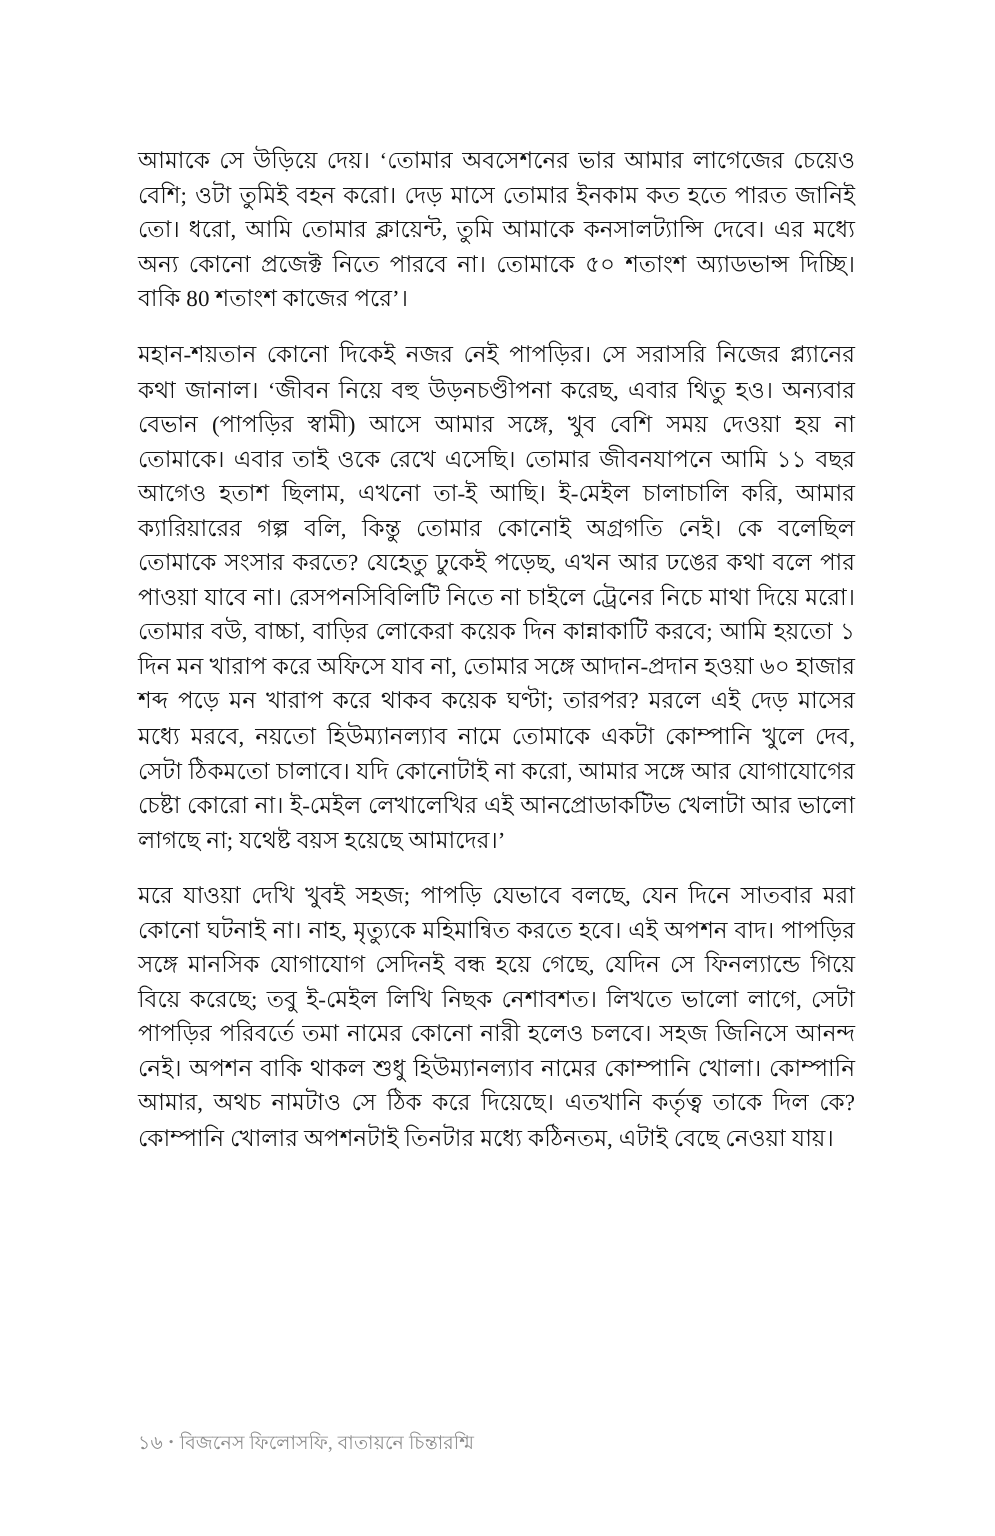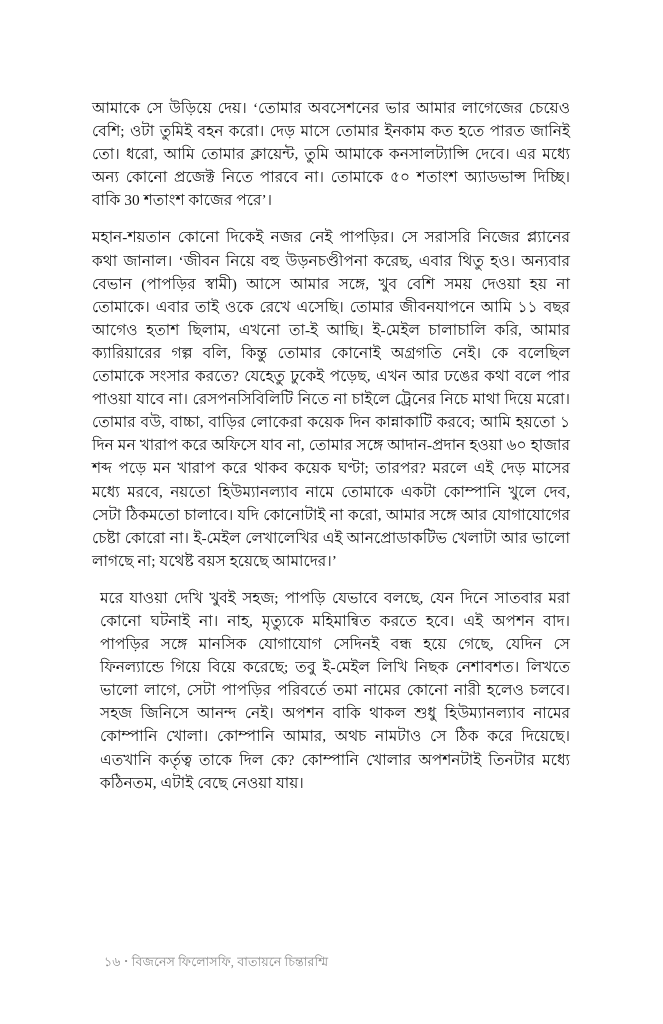--- a/index.html
+++ b/index.html
@@ -32,55 +32,53 @@
     line-height: 23.1px;
     color: #141414;
     text-align: justify;
     text-justify: inter-word;
     word-spacing: 0.2px;
     font-family: "Liberation Serif", "DejaVu Serif", serif;
     hyphens: none;
   }
   .para:last-child {
     margin-bottom: 0;
-    margin-left: 8px;
   }
   .footer {
     position: absolute;
     left: 92px;
     top: 952px;
     width: 478px;
     font-size: 12.6px;
     line-height: 18px;
     color: #8c8c8c;
     letter-spacing: 0.1px;
     white-space: nowrap;
     font-family: "Liberation Serif", "DejaVu Serif", serif;
   }
   .footer .pagenum {
     display: inline;
-    margin-left: 12px;
   }
   .footer .sep {
     display: inline-block;
     margin: 0 4px;
     vertical-align: 2px;
     font-size: 9px;
   }
   .footer .booktitle {
     display: inline;
   }
 </style>
 </head>
 <body>
 
 <div class="page">
 
   <div class="text-block">
-    <p class="para">আমাকে সে উড়িয়ে দেয়। ‘তোমার অবসেশনের ভার আমার লাগেজের চেয়েও বেশি; ওটা তুমিই বহন করো। দেড় মাসে তোমার ইনকাম কত হতে পারত জানিই তো। ধরো, আমি তোমার ক্লায়েন্ট, তুমি আমাকে কনসালট্যান্সি দেবে। এর মধ্যে অন্য কোনো প্রজেক্ট নিতে পারবে না। তোমাকে ৫০ শতাংশ অ্যাডভান্স দিচ্ছি। বাকি 30 শতাংশ কাজের পরে’।</p>
+    <p class="para">আমাকে সে উড়িয়ে দেয়। ‘তোমার অবসেশনের ভার আমার লাগেজের চেয়েও বেশি; ওটা তুমিই বহন করো। দেড় মাসে তোমার ইনকাম কত হতে পারত জানিই তো। ধরো, আমি তোমার ক্লায়েন্ট, তুমি আমাকে কনসালট্যান্সি দেবে। এর মধ্যে অন্য কোনো প্রজেক্ট নিতে পারবে না। তোমাকে ৫০ শতাংশ অ্যাডভান্স দিচ্ছি। বাকি 80 শতাংশ কাজের পরে’।</p>
     <p class="para">মহান-শয়তান কোনো দিকেই নজর নেই পাপড়ির। সে সরাসরি নিজের প্ল্যানের কথা জানাল। ‘জীবন নিয়ে বহু উড়নচণ্ডীপনা করেছ, এবার থিতু হও। অন্যবার বেভান (পাপড়ির স্বামী) আসে আমার সঙ্গে, খুব বেশি সময় দেওয়া হয় না তোমাকে। এবার তাই ওকে রেখে এসেছি। তোমার জীবনযাপনে আমি ১১ বছর আগেও হতাশ ছিলাম, এখনো তা-ই আছি। ই-মেইল চালাচালি করি, আমার ক্যারিয়ারের গল্প বলি, কিন্তু তোমার কোনোই অগ্রগতি নেই। কে বলেছিল তোমাকে সংসার করতে? যেহেতু ঢুকেই পড়েছ, এখন আর ঢঙের কথা বলে পার পাওয়া যাবে না। রেসপনসিবিলিটি নিতে না চাইলে ট্রেনের নিচে মাথা দিয়ে মরো। তোমার বউ, বাচ্চা, বাড়ির লোকেরা কয়েক দিন কান্নাকাটি করবে; আমি হয়তো ১ দিন মন খারাপ করে অফিসে যাব না, তোমার সঙ্গে আদান-প্রদান হওয়া ৬০ হাজার শব্দ পড়ে মন খারাপ করে থাকব কয়েক ঘণ্টা; তারপর? মরলে এই দেড় মাসের মধ্যে মরবে, নয়তো হিউম্যানল্যাব নামে তোমাকে একটা কোম্পানি খুলে দেব, সেটা ঠিকমতো চালাবে। যদি কোনোটাই না করো, আমার সঙ্গে আর যোগাযোগের চেষ্টা কোরো না। ই-মেইল লেখালেখির এই আনপ্রোডাকটিভ খেলাটা আর ভালো লাগছে না; যথেষ্ট বয়স হয়েছে আমাদের।’</p>
     <p class="para">মরে যাওয়া দেখি খুবই সহজ; পাপড়ি যেভাবে বলছে, যেন দিনে সাতবার মরা কোনো ঘটনাই না। নাহ, মৃত্যুকে মহিমান্বিত করতে হবে। এই অপশন বাদ। পাপড়ির সঙ্গে মানসিক যোগাযোগ সেদিনই বন্ধ হয়ে গেছে, যেদিন সে ফিনল্যান্ডে গিয়ে বিয়ে করেছে; তবু ই-মেইল লিখি নিছক নেশাবশত। লিখতে ভালো লাগে, সেটা পাপড়ির পরিবর্তে তমা নামের কোনো নারী হলেও চলবে। সহজ জিনিসে আনন্দ নেই। অপশন বাকি থাকল শুধু হিউম্যানল্যাব নামের কোম্পানি খোলা। কোম্পানি আমার, অথচ নামটাও সে ঠিক করে দিয়েছে। এতখানি কর্তৃত্ব তাকে দিল কে? কোম্পানি খোলার অপশনটাই তিনটার মধ্যে কঠিনতম, এটাই বেছে নেওয়া যায়।</p>
   </div>
 
   <div class="footer">
     <span class="pagenum">১৬</span><span class="sep">•</span><span class="booktitle">বিজনেস ফিলোসফি, বাতায়নে চিন্তারশ্মি</span>
   </div>
 
 </div>
 

